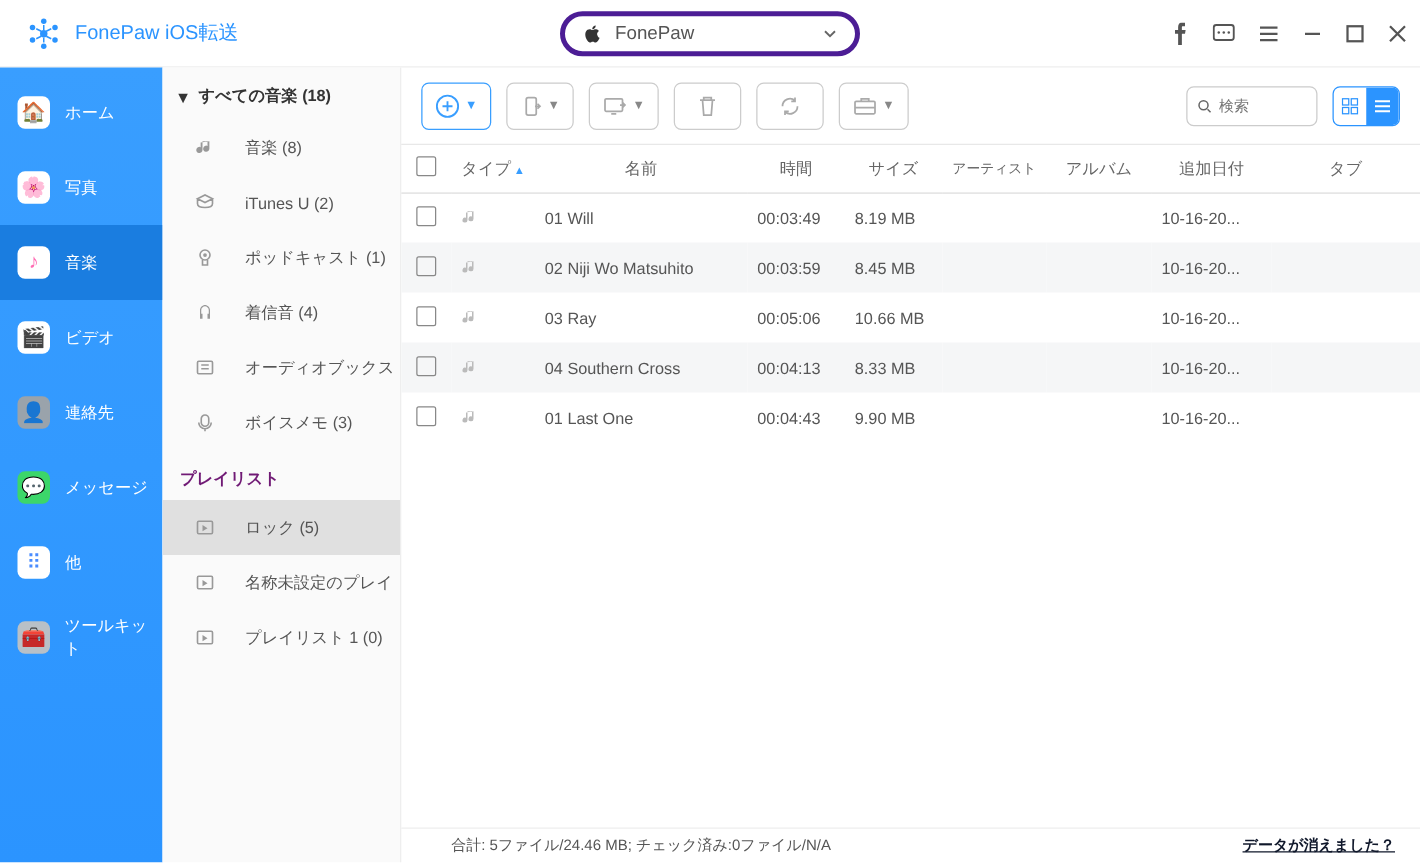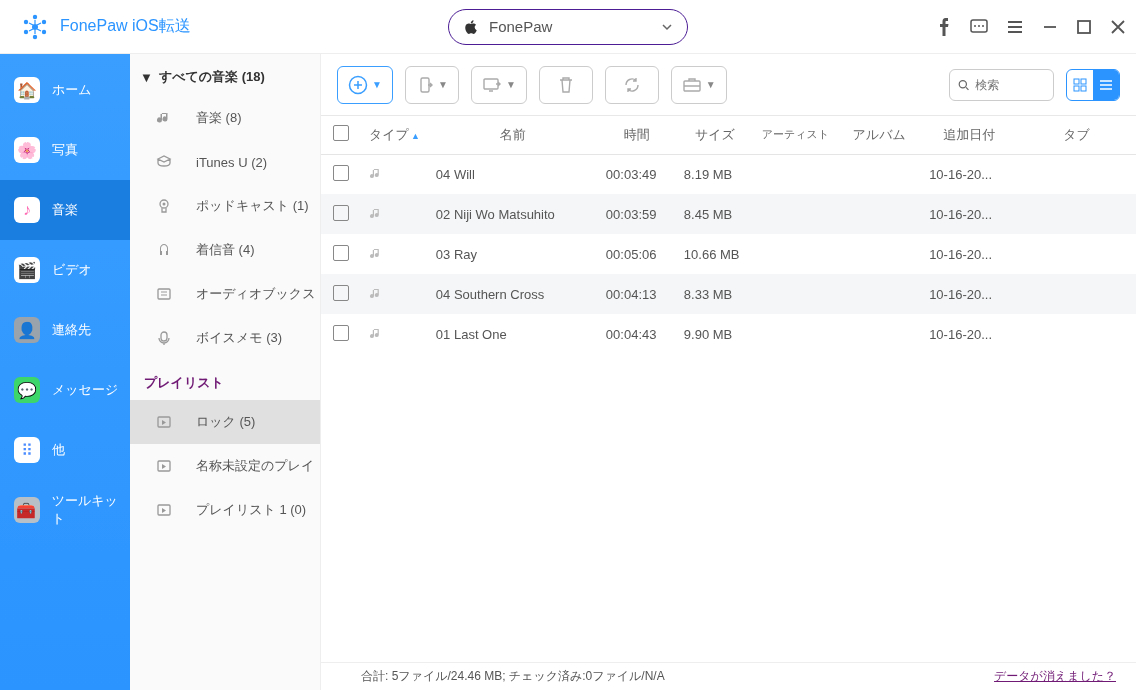--- a/index.html
+++ b/index.html
@@ -2,21 +2,21 @@
 <html><head>
   <meta charset="utf-8">
   <style>
     * { margin: 0; padding: 0; box-sizing: border-box; font-family: "Segoe UI", "Hiragino Sans", sans-serif; }
     body { width: 1136px; height: 690px; overflow: hidden; background: #fff; display: flex; flex-direction: column; }
     
     
     .titlebar { height: 54px; display: flex; align-items: center; padding: 0 10px; border-bottom: 1px solid #eee; }
     .logo { width: 30px; height: 30px; margin: 0 10px; display: flex; align-items: center; justify-content: center; }
     .app-title { color: #2b94ff; font-size: 16px; font-weight: 500; }
-    .device-pill { margin-left: auto; margin-right: auto; position: absolute; left: 50%; transform: translateX(-50%); width: 240px; height: 36px; border: 1px solid #4c1d95; border-radius: 20px; display: flex; align-items: center; padding: 0 14px; color: #555; font-size: 15px; }
+    .device-pill { margin-left: auto; margin-right: auto; position: absolute; left: 50%; transform: translateX(-50%); width: 240px; height: 36px; border: 4px solid #4c1d95; border-radius: 20px; display: flex; align-items: center; padding: 0 14px; color: #555; font-size: 15px; }
     .device-pill .chev { margin-left: auto; }
     .win-controls { margin-left: auto; display: flex; align-items: center; gap: 18px; color: #555; }
     .win-controls span { cursor: pointer; display: inline-flex; }
     
     
     .main { flex: 1; display: flex; min-height: 0; }
     
     
     .sidebar { width: 130px; background: linear-gradient(#399eff, #2b94ff); display: flex; flex-direction: column; padding-top: 6px; }
     .side-item { height: 60px; display: flex; align-items: center; gap: 12px; padding-left: 14px; color: #fff; font-size: 13px; cursor: pointer; }
@@ -50,21 +50,21 @@
     table { width: 100%; border-collapse: collapse; font-size: 13px; color: #555; }
     th { height: 38px; font-weight: normal; color: #666; border-bottom: 1px solid #e5e5e5; text-align: center; padding: 0 8px; white-space: nowrap; }
     td { height: 40px; padding: 0 8px; white-space: nowrap; }
     tbody tr:nth-child(even) { background: #f5f6f7; }
     .chk { width: 16px; height: 16px; border: 1.5px solid #888; border-radius: 2px; display: inline-block; }
     th.center, td.center { text-align: center; }
     .sort-ind { color: #399eff; font-size: 9px; margin-left: 2px;}
     
     
     .statusbar { height: 28px; border-top: 1px solid #eee; display: flex; align-items: center; padding: 0 20px; font-size: 12px; color: #555; }
-    .lost-link { margin-left: auto; color: #701a75; text-decoration: underline; cursor: pointer; }
+    .lost-link { margin-left: auto; color: #0f172a; text-decoration: underline; cursor: pointer; font-weight: bold; }
     
     svg { display: block; }
   </style>
 </head>
 <body>
 
 <div class="titlebar">
   <div class="logo">
     <svg width="28" height="28" viewBox="0 0 28 28">
         <g fill="#2b94ff">
@@ -337,21 +337,21 @@
             <th style="width:96px;text-align:center">追加日付</th>
             <th style="text-align:center">タブ</th>
           </tr>
         </thead>
         <tbody id="tbody">
             <tr>
               <td class="center"><span class="chk"></span></td>
               <td class="center"><span><svg width="14" height="14" viewBox="0 0 14 14">
                     <path d="M5 2v7a2 2 0 1 1-1.2-1.8V3l6-1v6a2 2 0 1 1-1.2-1.8V2z" fill="#bbb"></path>
                   </svg></span></td>
-              <td>04 Will</td>
+              <td>01 Will</td>
               <td>00:03:49</td>
               <td>8.19 MB</td>
               <td></td>
               <td></td>
               <td>10-16-20...</td>
               <td></td>
             </tr>
             <tr>
               <td class="center"><span class="chk"></span></td>
               <td class="center"><span><svg width="14" height="14" viewBox="0 0 14 14">

